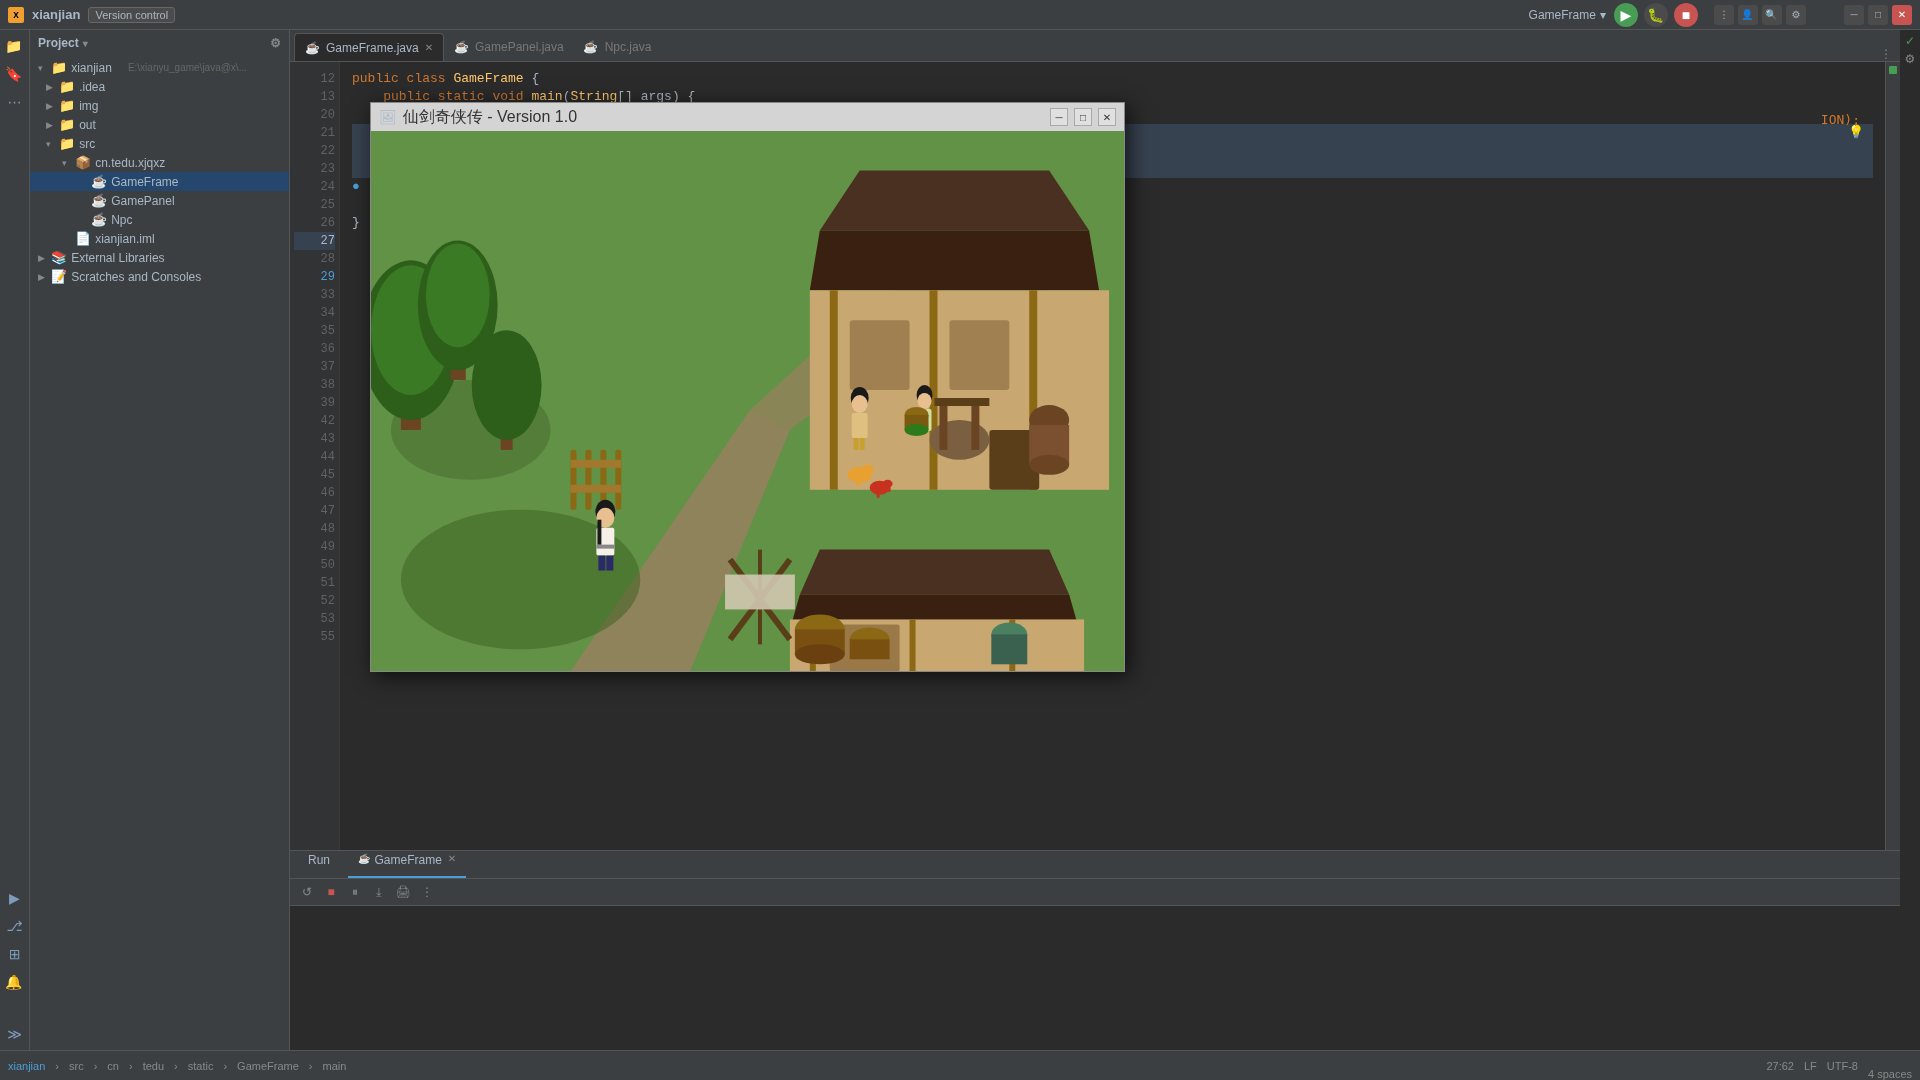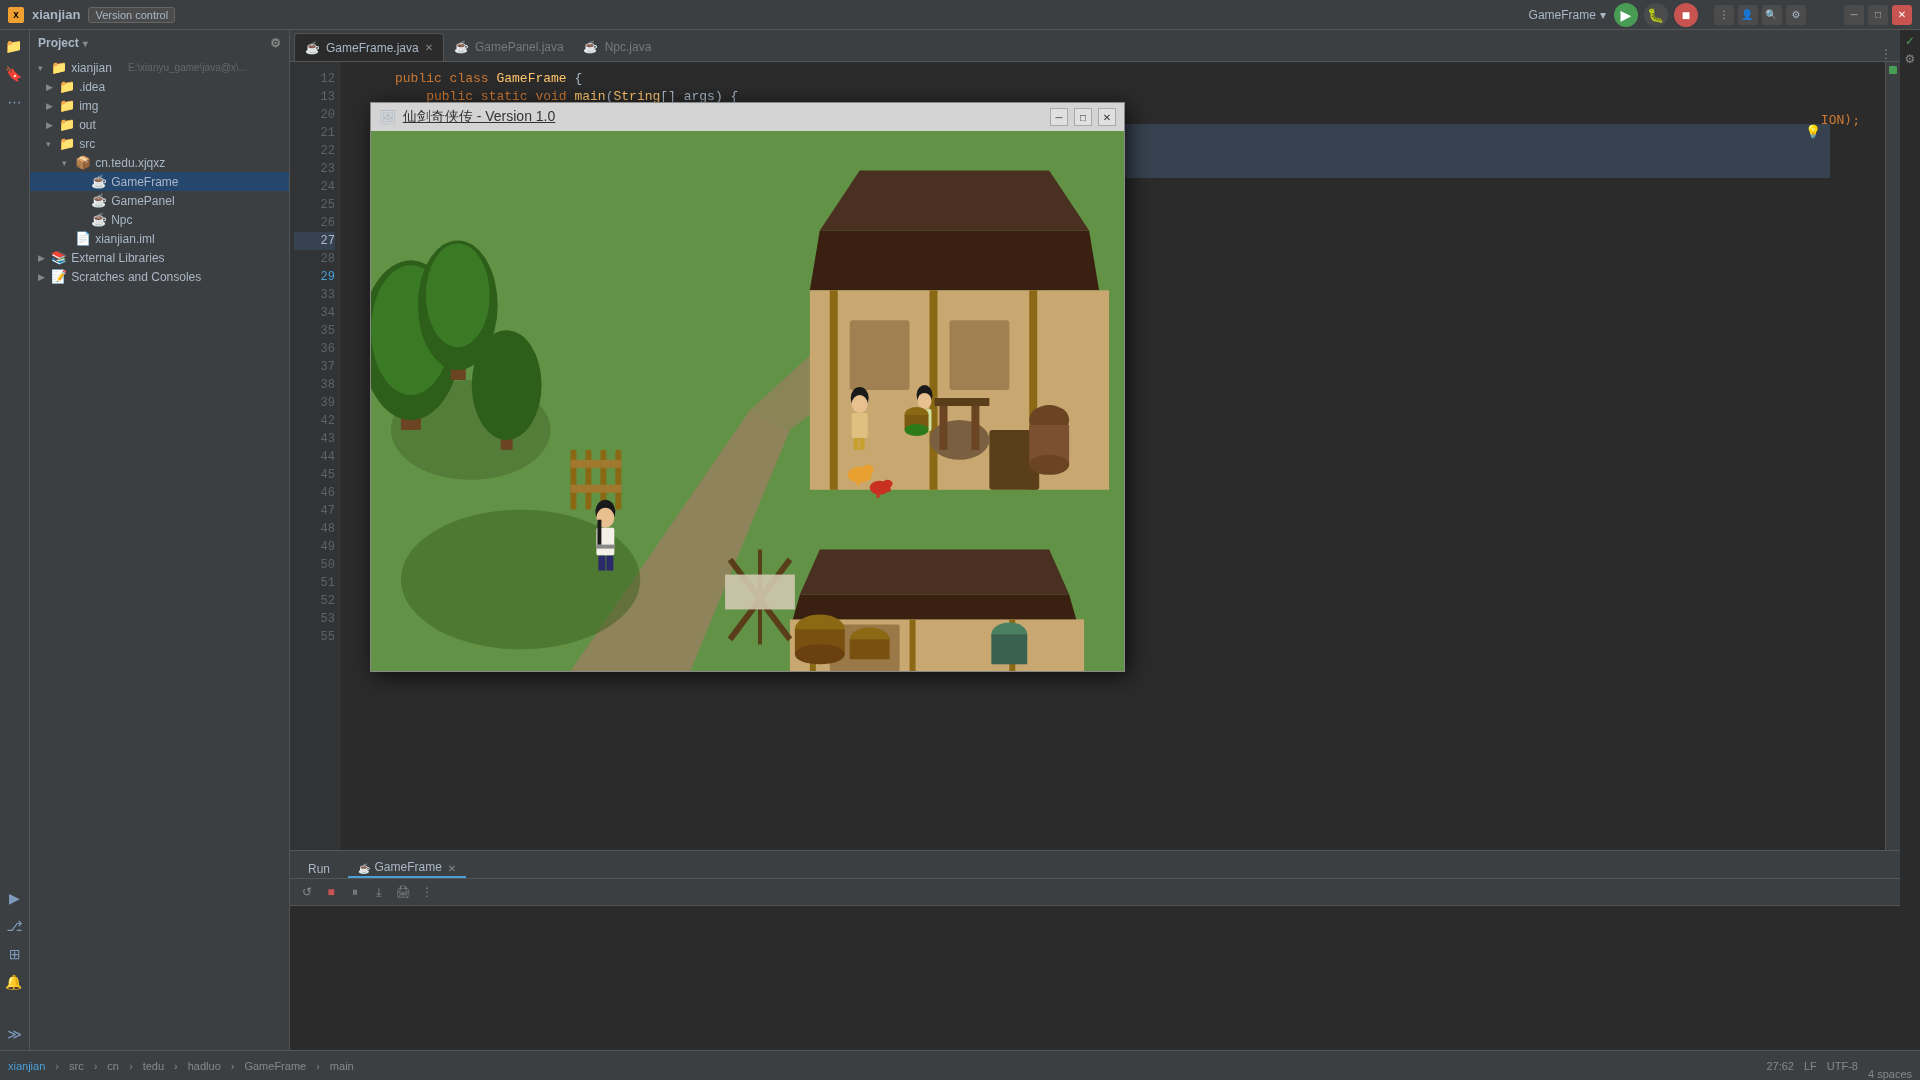--- a/index.html
+++ b/index.html
@@ -147,21 +147,21 @@
     }
     .game-title-bar {
       height: 28px;
       background: #d4d4d4;
       display: flex;
       align-items: center;
       padding: 0 8px;
       gap: 6px;
     }
     .game-title-icon { font-size: 14px; }
-    .game-title-text { flex: 1; font-size: 14px; color: #333; text-decoration: underline; }
+    .game-title-text { flex: 1; font-size: 16px; color: #333; }
     .game-win-btn { width: 18px; height: 18px; border: 1px solid #aaa; background: #e0e0e0; display: flex; align-items: center; justify-content: center; cursor: pointer; font-size: 10px; color: #333; }
     .game-win-btn.close { background: #e0e0e0; }
     .game-screen {
       flex: 1;
       background: linear-gradient(135deg, #4a7a3a 0%, #5a8a4a 50%, #6a9a5a 100%);
       position: relative;
       overflow: hidden;
     }
 
     
@@ -181,21 +181,21 @@
       gap: 8px;
       border-bottom: 1px solid #555;
     }
     .bottom-tab {
       padding: 2px 10px;
       font-size: 12px;
       cursor: pointer;
       color: #a9b7c6;
       height: 100%;
       display: flex;
-      align-items: flex-end;
+      align-items: flex-start;
     }
     .bottom-tab.active { border-bottom: 2px solid #4a9fd8; color: #a9b7c6; }
     .bottom-tab-close { font-size: 10px; color: #888; margin-left: 6px; cursor: pointer; }
     .bottom-controls {
       display: flex;
       align-items: center;
       gap: 6px;
       padding: 4px 8px;
       background: #3c3f41;
       border-bottom: 1px solid #555;
@@ -381,21 +381,21 @@
         <span>GamePanel.java</span>
       </div>
       <div class="tab inactive">
         <span class="tab-icon" style="color:#f0a030;">☕</span>
         <span>Npc.java</span>
       </div>
       <div style="flex:1;"></div>
       <div style="width:20px;color:#888;cursor:pointer;display:flex;align-items:center;justify-content:center;">⋮</div>
     </div>
 
-    <div class="code-area" style="flex:1;position:relative;gap:43px;">
+    <div class="code-area" style="flex:1;position:relative;">
 
       <div class="line-numbers">
         <div>12</div>
         <div>13</div>
         <div>20</div>
         <div>21</div>
         <div>22</div>
         <div>23</div>
         <div>24</div>
         <div>25</div>
@@ -636,21 +636,21 @@
 
 <div class="status-bar">
   <span style="color:#4a9fd8;cursor:pointer;">xianjian</span>
   <span>›</span>
   <span style="cursor:pointer;">src</span>
   <span>›</span>
   <span style="cursor:pointer;">cn</span>
   <span>›</span>
   <span style="cursor:pointer;">tedu</span>
   <span>›</span>
-  <span style="cursor:pointer;">hadluo</span>
+  <span style="cursor:pointer;">static</span>
   <span>›</span>
   <span style="cursor:pointer;">GameFrame</span>
   <span>›</span>
   <span style="cursor:pointer;">main</span>
   <div class="status-spacer"></div>
   <span style="cursor:pointer;">27:62</span>
   <span style="cursor:pointer;">LF</span>
   <span style="cursor:pointer;">UTF-8</span>
   <span style="cursor:pointer;margin-top:16px;">4 spaces</span>
 </div>

